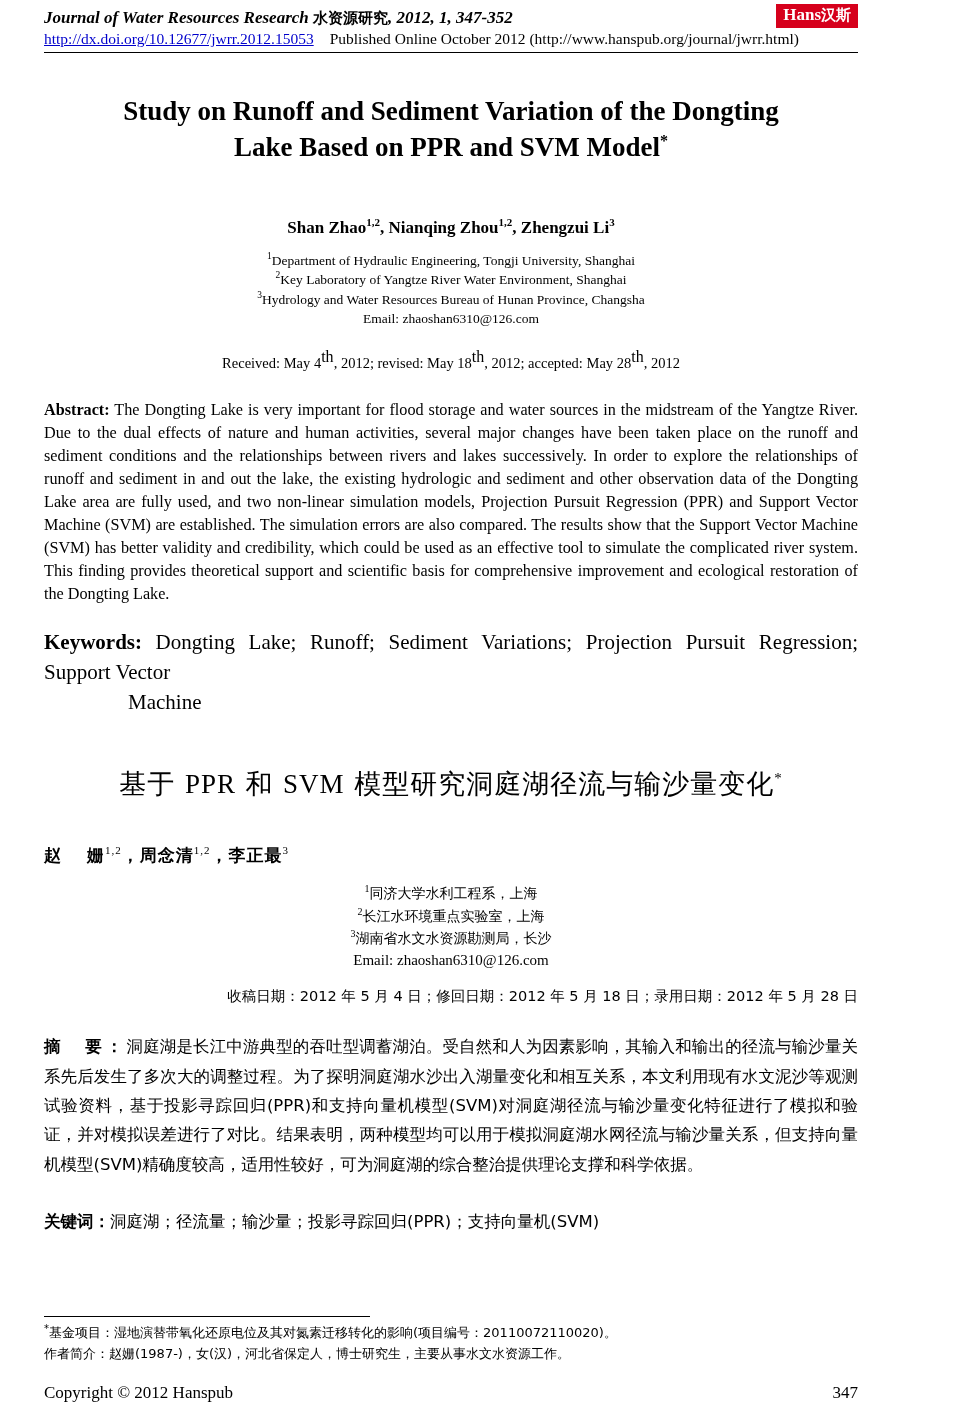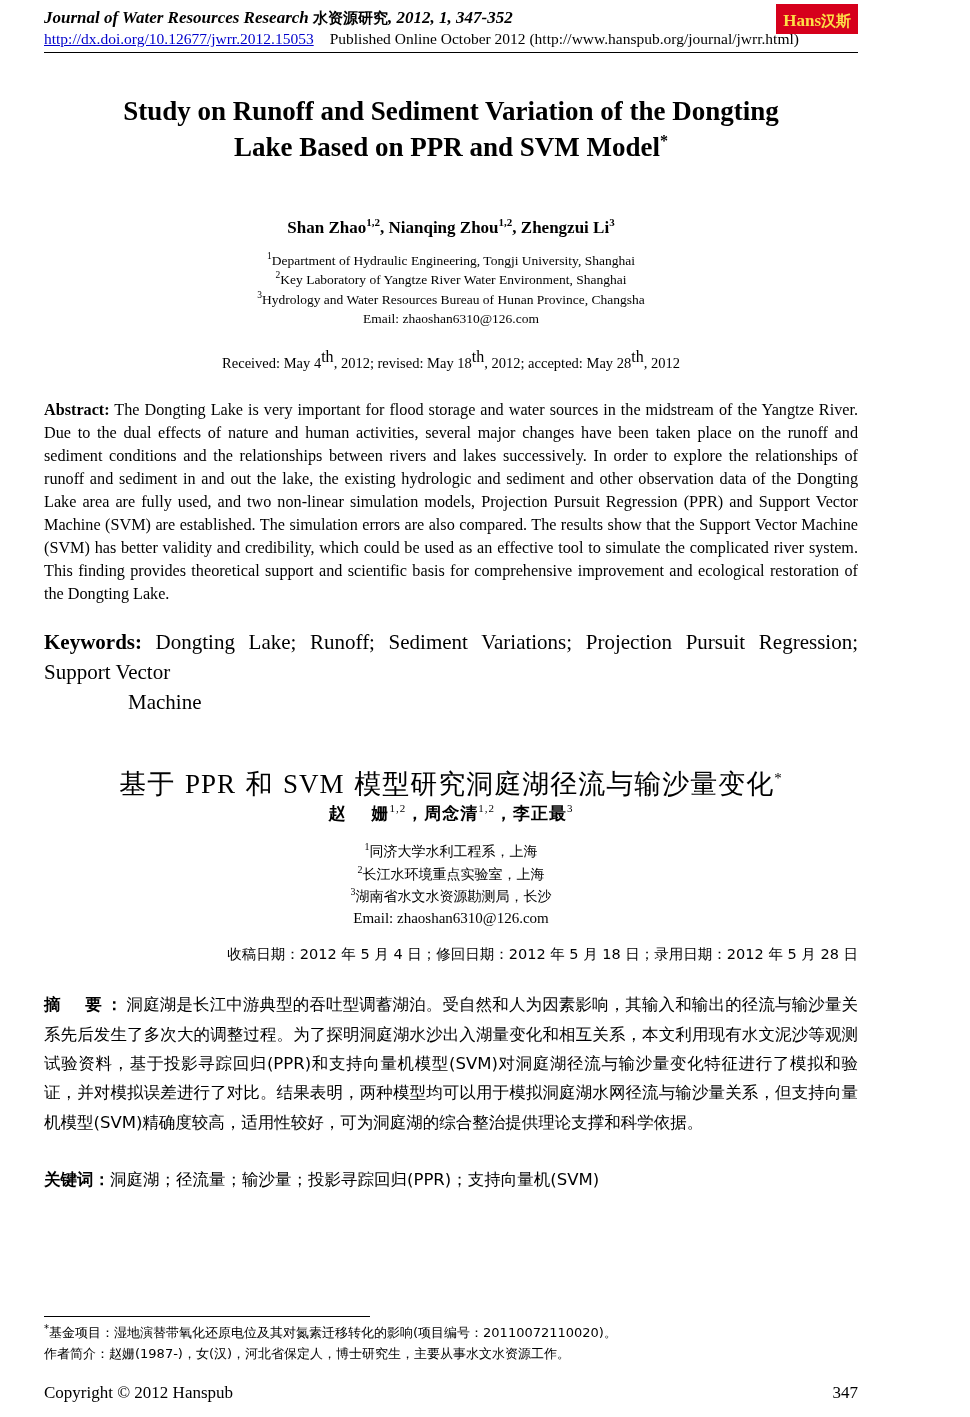--- a/index.html
+++ b/index.html
@@ -57,24 +57,24 @@
     text-decoration: underline;
   }
   .pub-online {
     margin-left: 16px;
   }
   .hans-logo {
     position: absolute;
     right: 0px;
     top: 4px;
     background: #d6001c;
-    color: #fde047;
-    font-weight: bold;
-    font-size: 17px;
-    padding: 8px 7px 3px 7px;
+    color: #ffffff;
+    font-weight: bold;
+    font-size: 17px;
+    padding: 2px 7px 3px 7px;
     line-height: 1.1;
     white-space: nowrap;
     font-family: "Liberation Serif", serif;
   }
   .hans-logo .cn {
     font-family: "DejaVu Sans", sans-serif;
     font-size: 15px;
   }
   .header-rule {
     border: none;
@@ -156,24 +156,24 @@
   }
   .cn-title .lat {
     font-family: "Liberation Serif", serif;
   }
   .cn-title sup {
     font-size: 15px;
     font-family: "Liberation Serif", serif;
   }
 
   .cn-authors {
-    text-align: center;
-    font-family: "DejaVu Sans", sans-serif;
-    font-weight: bold;
-    font-size: 17px;
+    font-family: "DejaVu Sans", sans-serif;
+    font-weight: bold;
+    font-size: 17px;
+    margin-top: 42px;
     letter-spacing: 1px;
   }
   .cn-authors sup {
     font-size: 11px;
     font-family: "Liberation Serif", serif;
     font-weight: normal;
   }
 
   .cn-affiliations {
     text-align: center;

